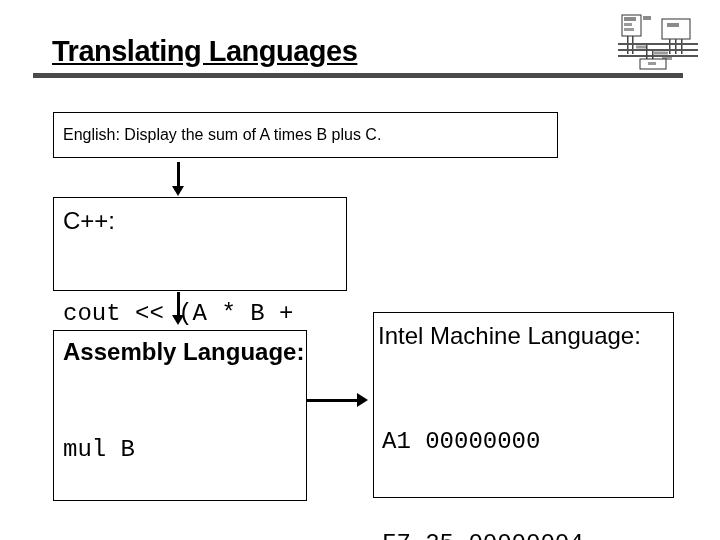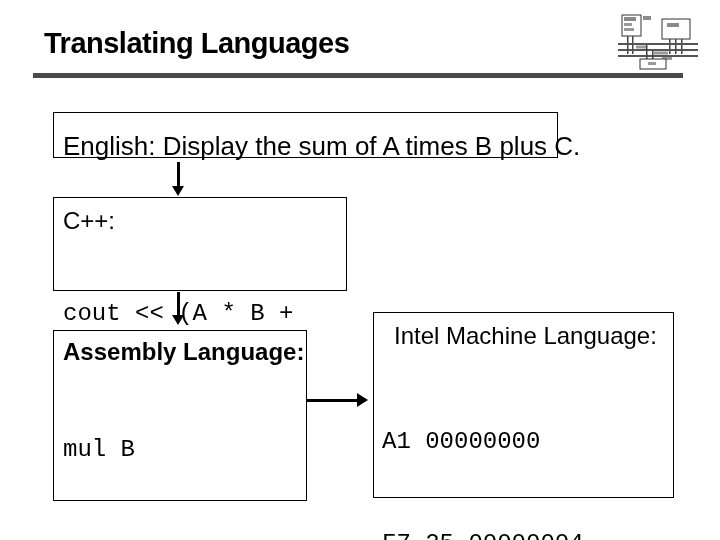--- a/index.html
+++ b/index.html
@@ -7,60 +7,61 @@
     position: relative;
     width: 720px; height: 540px;
     background: #ffffff;
     font-family: "Liberation Sans", sans-serif;
     color: #000;
     overflow: hidden;
   }
   .title {
     position: absolute;
     left: 44px; top: 27px;
-    margin: 0;
+    margin: 8px;
     font-size: 29px;
     font-weight: bold;
     letter-spacing: -0.5px;
     color: #000;
     white-space: nowrap;
+    text-decoration: underline;
   }
   .rule {
     position: absolute;
     left: 33px; top: 73px;
     width: 650px; height: 5px;
     background: #4a4a4a;
   }
   .logo { position: absolute; left: 616px; top: 12px; }
 
   .box {
     position: absolute;
     box-sizing: border-box;
     border: 1.5px solid #000;
     background: #fff;
   }
   .box-english { left: 53px; top: 112px; width: 505px; height: 46px; }
   .english-text {
-    position: absolute; left: 9px; top: 12px;
-    line-height: 43px; font-size: 26px;
+    position: absolute; left: 9px; top: 0;
+    line-height: 43px; font-size: 16px;
     white-space: nowrap;
   }
 
   .box-cpp { left: 53px; top: 197px; width: 294px; height: 94px; overflow: visible; }
   .box-assembly { left: 53px; top: 330px; width: 254px; height: 171px; }
   .box-machine { left: 373px; top: 312px; width: 301px; height: 186px; }
 
   .heading {
     position: absolute; left: 9px;
     font-size: 24px; line-height: 30px;
     white-space: nowrap;
   }
   .box-cpp .heading { top: 8px; }
   .box-assembly .heading { top: 6px; font-weight: bold; }
-  .box-machine .heading { top: 8px; left: 20px; }
+  .box-machine .heading { top: 8px; left: 4px; }
 
   .code {
     position: absolute; left: 9px;
     font-family: "Liberation Mono", monospace;
     font-size: 24px;
     white-space: pre;
   }
   .cpp-code { top: 46px; line-height: 28px; }
   .assembly-code { top: 46px; line-height: 29px; }
   .machine-code { top: 44px; left: 8px; line-height: 34px; }

